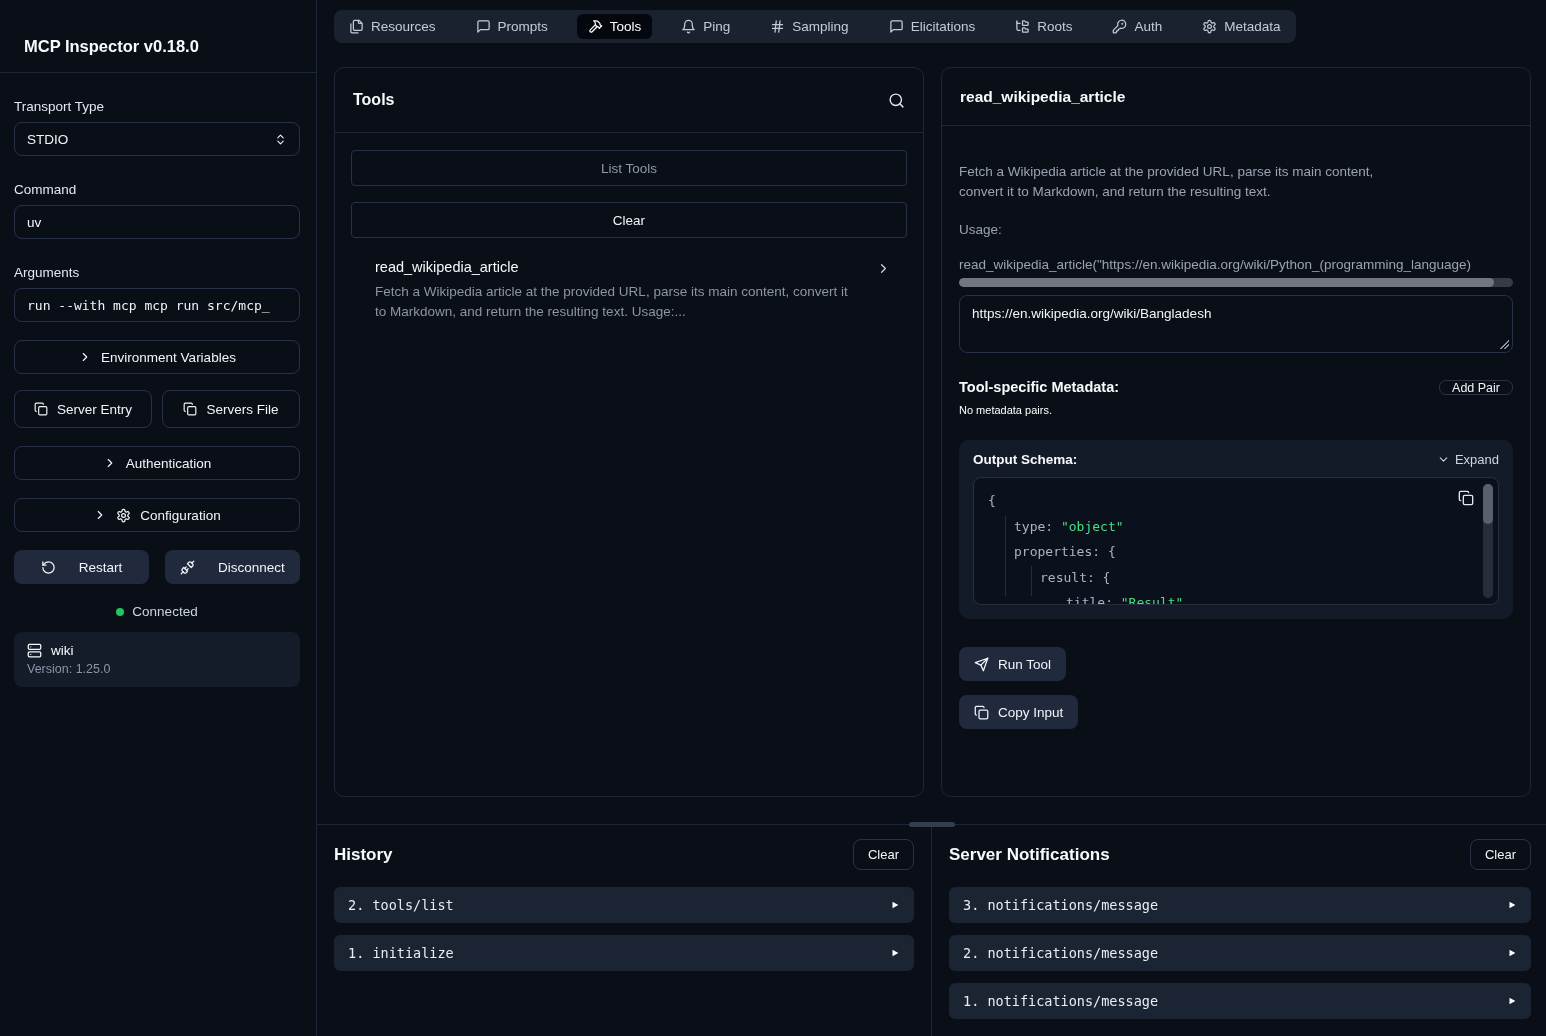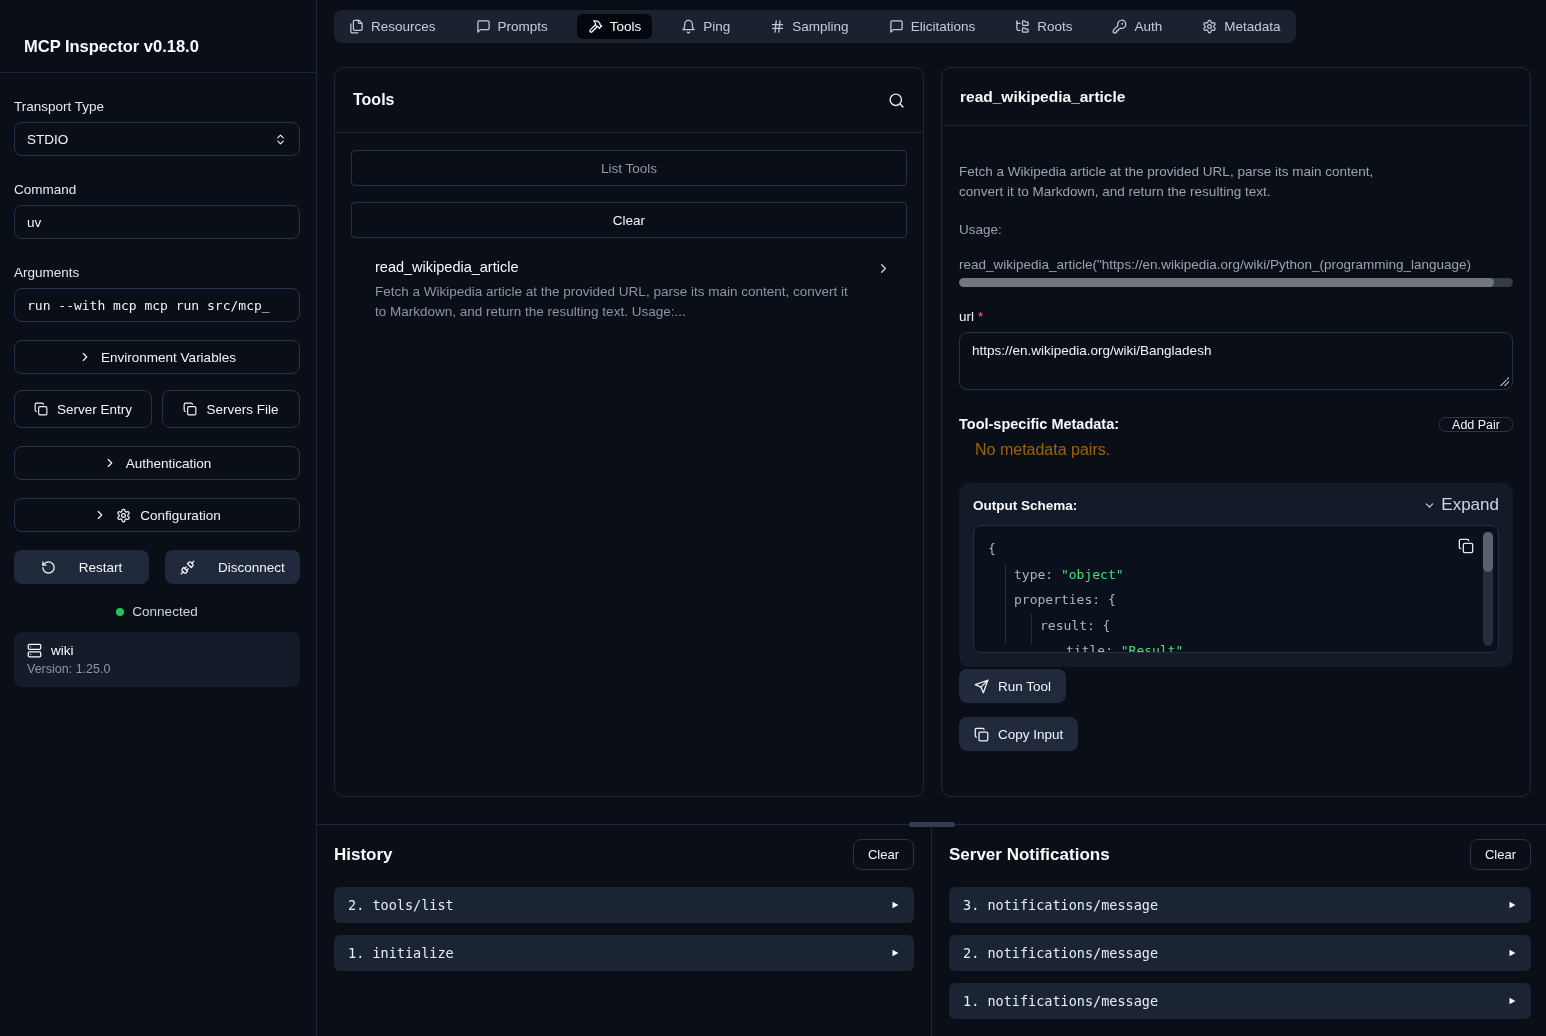--- a/index.html
+++ b/index.html
@@ -70,36 +70,36 @@
   .req { color:#f87171; margin-left:4px; }
   .ta-wrap { position:relative; margin-top:8px; }
   textarea.url-ta { width:100%; height:58px; border:1px solid #27324a; border-radius:8px; background:transparent;
         color:#f1f5f9; font-size:13.5px; font-family:"Liberation Sans",sans-serif; padding:10px 12px; resize:none; outline:none; display:block; }
   .resize-h { position:absolute; right:4px; bottom:4px; width:9px; height:9px;
         background:linear-gradient(135deg, transparent 0 50%, #8b95a5 50% 57%, transparent 57% 71%, #8b95a5 71% 78%, transparent 78%); }
   .meta-row { margin-top:26px; display:flex; align-items:center; justify-content:space-between; }
   .meta-label { font-size:14.5px; font-weight:bold; color:#f8fafc; }
   .small-btn { height:15px; padding:0 12px; border:1px solid #2a3444; border-radius:7px; background:transparent;
                color:#f1f5f9; font-size:12.5px; font-weight:500; cursor:pointer; }
-  .no-meta { margin-top:9px; font-size:16px; color:#a16207;margin-left:16px; }
+  .no-meta { margin-top:9px; font-size:11px; color:#ffffff; }
 
   .schema { margin-top:24px; background:#141b28; border-radius:10px; padding:12px 14px 14px; }
   .schema-head { display:flex; align-items:center; justify-content:space-between; }
   .schema-label { font-size:13.5px; font-weight:bold; color:#f8fafc; }
-  .expand { display:flex; align-items:center; gap:5px; font-size:17px; color:#cdd5e0; cursor:pointer; }
+  .expand { display:flex; align-items:center; gap:5px; font-size:13px; color:#cdd5e0; cursor:pointer; }
   .code-block { position:relative; margin-top:10px; height:128px; background:#0b111c; border:1px solid #262e3f; border-radius:8px;
                 padding:10px 14px; overflow:hidden; font-family:"DejaVu Sans Mono","Liberation Mono",monospace; font-size:13px; line-height:25.5px; color:#aab4c2; }
   .code-line { white-space:pre; }
   .ind1 { padding-left:26px; } .ind2 { padding-left:52px; } .ind3 { padding-left:78px; }
   .str { color:#4ade80; }
   .guide { position:absolute; top:38px; bottom:8px; width:1px; background:#252d3c; }
   .copy-float { position:absolute; top:12px; right:24px; color:#e2e8f0; cursor:pointer; }
   .vscroll { position:absolute; top:6px; bottom:6px; right:5px; width:10px; border-radius:5px; background:#272d39; }
   .vthumb { width:10px; height:40px; border-radius:5px; background:#5a616e; }
-  .action-btn { margin-top:2px; height:34px; padding:0 15px; border:none; border-radius:8px; background:#202a3c; color:#f1f5f9;
+  .action-btn { margin-top:28px; height:34px; padding:0 15px; border:none; border-radius:8px; background:#202a3c; color:#f1f5f9;
                 font-size:13.5px; font-weight:500; display:flex; align-items:center; gap:9px; width:fit-content; cursor:pointer; }
   .action-btn + .action-btn { margin-top:14px; }
 
   
   .bottom-row { height:212px; border-top:1px solid #1e2737; display:flex; position:relative; flex-shrink:0; }
   .drag-handle { position:absolute; top:-3px; left:592px; width:46px; height:5px; border-radius:3px; background:#323d4e; cursor:row-resize; }
   .pane { padding:14px 17px 0; }
   .pane-left { width:615px; border-right:1px solid #1e2737; flex-shrink:0; }
   .pane-right { flex:1; padding-right:15px; }
   .pane-head { display:flex; align-items:center; justify-content:space-between; }
@@ -362,23 +362,20 @@
         <div class="ddesc">
           <div>Fetch a Wikipedia article at the provided URL, parse its main content,</div>
           <div>convert it to Markdown, and return the resulting text.</div>
         </div>
         <div class="usage">Usage:</div>
         <div class="usage-code">read_wikipedia_article("https://en.wikipedia.org/wiki/Python_(programming_language)</div>
         <div class="hscroll">
             <div class="hthumb"></div>
           </div>
 
-        <div class="url-label">
-          <span>url</span><span class="req">*</span>
-        </div>
         <div class="ta-wrap">
           <textarea class="url-ta" style="">https://en.wikipedia.org/wiki/Bangladesh</textarea>
           <span class="resize-h"></span>
         </div>
 
         <div class="meta-row">
           <div class="meta-label">Tool-specific Metadata:</div>
           <button class="small-btn">Add Pair</button>
         </div>
         <div class="no-meta">No metadata pairs.</div>

